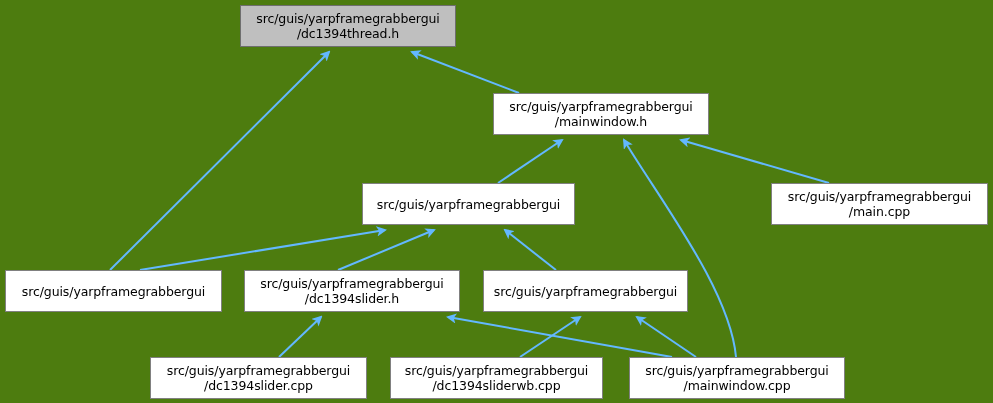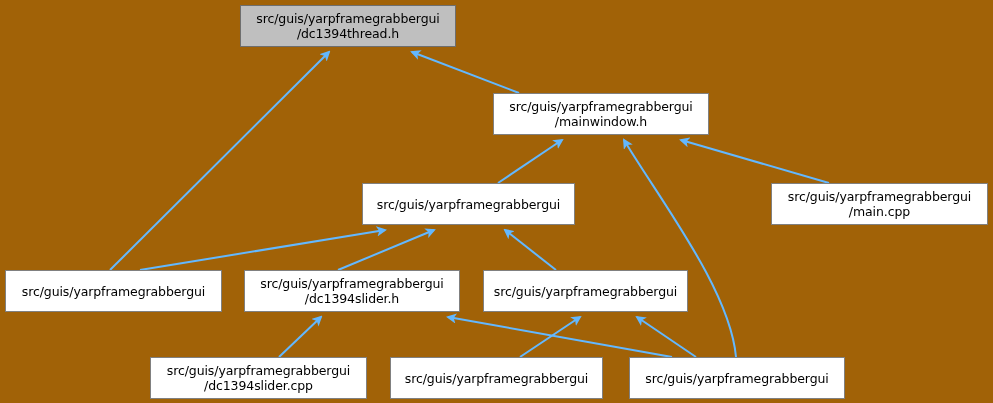--- a/index.html
+++ b/index.html
@@ -4,21 +4,21 @@
 <style>
   html, body {
     margin: 0;
     padding: 0;
     background: #000000;
   }
   #graph-canvas {
     position: relative;
     width: 993px;
     height: 403px;
-    background: #a16207;
+    background: #4d7c0f;
     overflow: hidden;
     font-family: "DejaVu Sans", sans-serif;
   }
   #edge-layer {
     position: absolute;
     left: 0;
     top: 0;
     width: 993px;
     height: 403px;
     pointer-events: none;
@@ -99,19 +99,21 @@
       </div>
       <div class="node" style="left: 483px; top: 270px; width: 205px; height: 42px;">
         <span class="line1">src/guis/yarpframegrabbergui</span>
       </div>
       <div class="node" style="left: 150px; top: 357px; width: 217px; height: 42px;">
         <span class="line1">src/guis/yarpframegrabbergui</span>
         <span class="line2">/dc1394slider.cpp</span>
       </div>
       <div class="node" style="left: 390px; top: 357px; width: 213px; height: 42px;">
         <span class="line1">src/guis/yarpframegrabbergui</span>
+        <span class="line2">/dc1394sliderwb.cpp</span>
       </div>
       <div class="node" style="left: 629px; top: 357px; width: 216px; height: 42px;">
         <span class="line1">src/guis/yarpframegrabbergui</span>
+        <span class="line2">/mainwindow.cpp</span>
       </div>
     </div>
 
 </div>
 
 </body></html>

